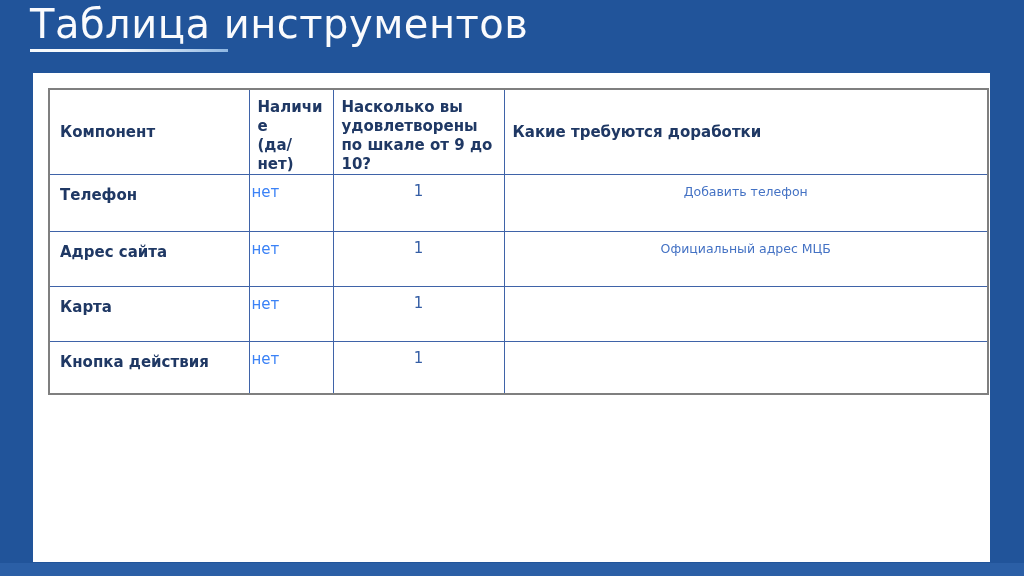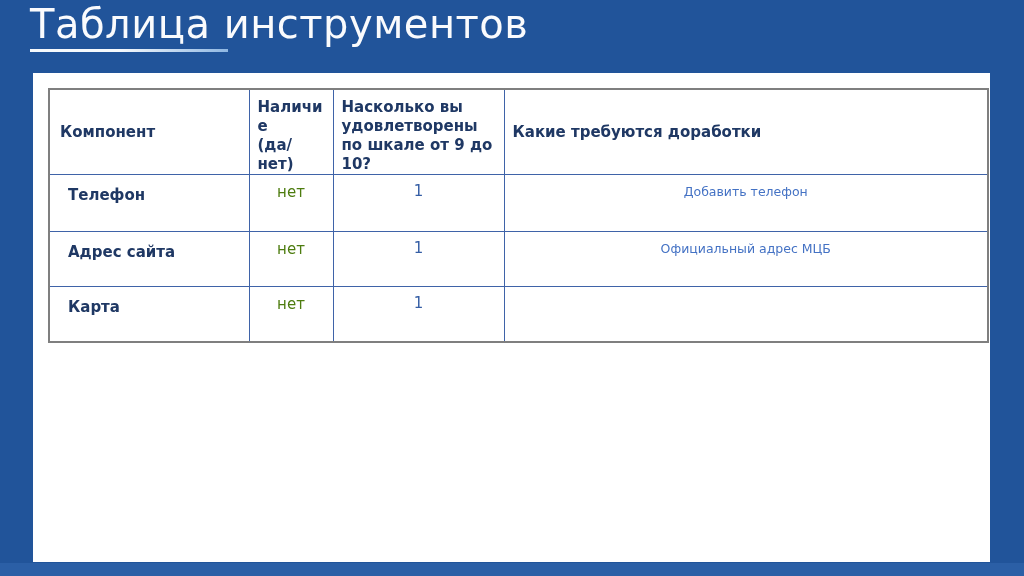--- a/index.html
+++ b/index.html
@@ -98,26 +98,26 @@
   }
   th.h-improvements {
     vertical-align: middle;
     padding: 4px 6px 4px 8px;
   }
   td.cell-component {
     font-size: 15px;
     font-weight: bold;
     color: #1f3864;
     vertical-align: top;
-    padding: 11px 6px 0 18px;
+    padding: 11px 6px 0 10px;
   }
   td.cell-availability {
     font-size: 15px;
-    color: #4d7c0f;
-    text-align: center;
+    color: #3b82f6;
+    text-align: left;
     vertical-align: top;
     padding: 8px 2px 0 2px;
   }
   td.cell-score {
     font-size: 15px;
     color: #355ea5;
     text-align: center;
     vertical-align: top;
     padding: 7px 2px 0 2px;
   }
@@ -171,19 +171,25 @@
           <td class="cell-availability">нет</td>
           <td class="cell-score">1</td>
           <td class="cell-improvements">Официальный адрес МЦБ</td>
         </tr>
         <tr>
           <td class="cell-component">Карта</td>
           <td class="cell-availability">нет</td>
           <td class="cell-score">1</td>
           <td class="cell-improvements"></td>
         </tr>
+        <tr>
+          <td class="cell-component">Кнопка действия</td>
+          <td class="cell-availability">нет</td>
+          <td class="cell-score">1</td>
+          <td class="cell-improvements"></td>
+        </tr>
       </tbody>
     </table>
   </div>
 
   <div class="bottom-bar"></div>
 
 </div>
 
 </body></html>

